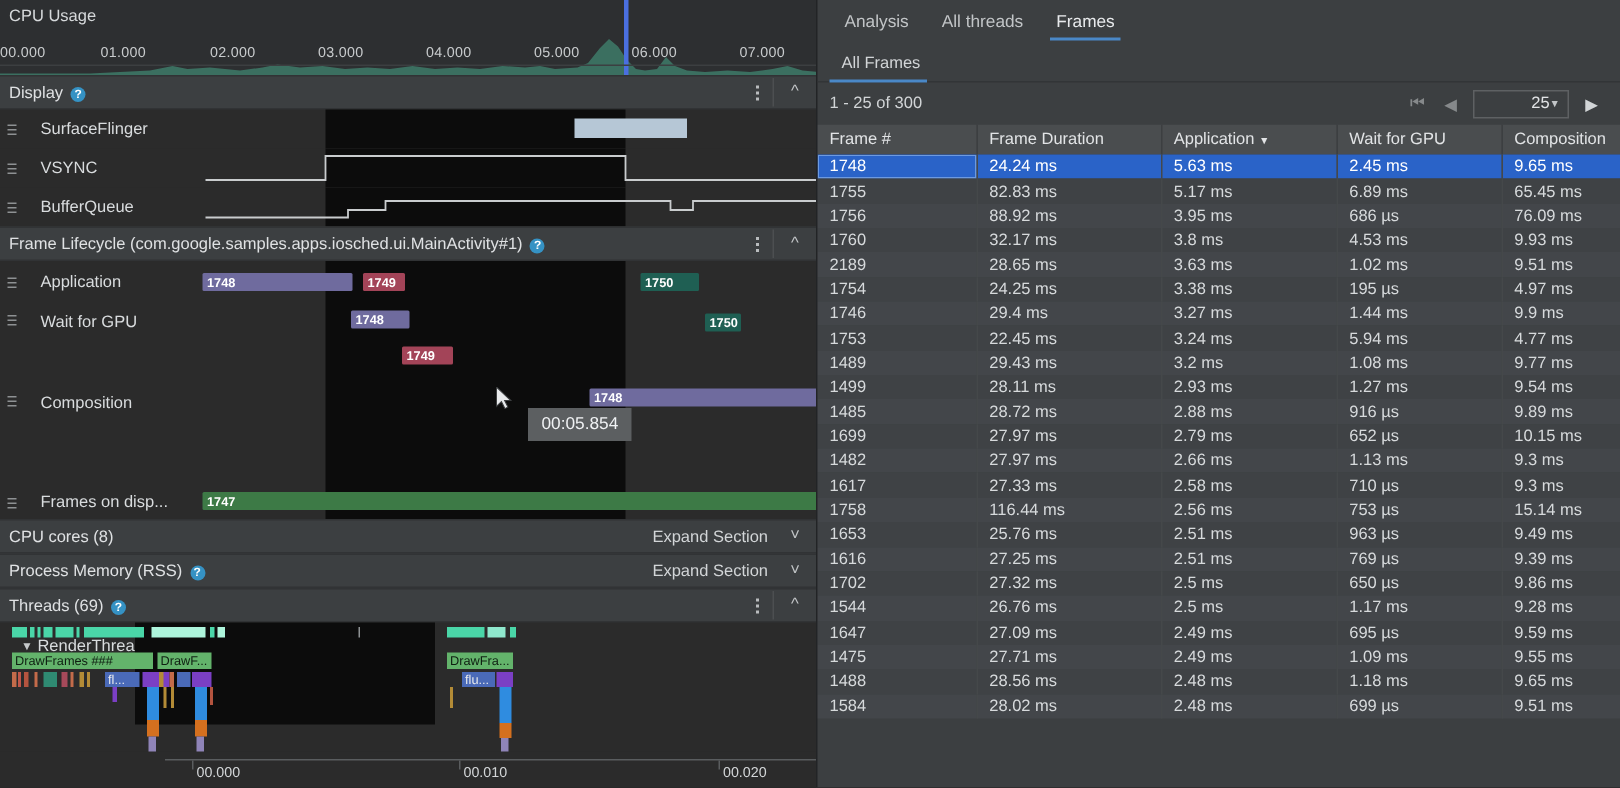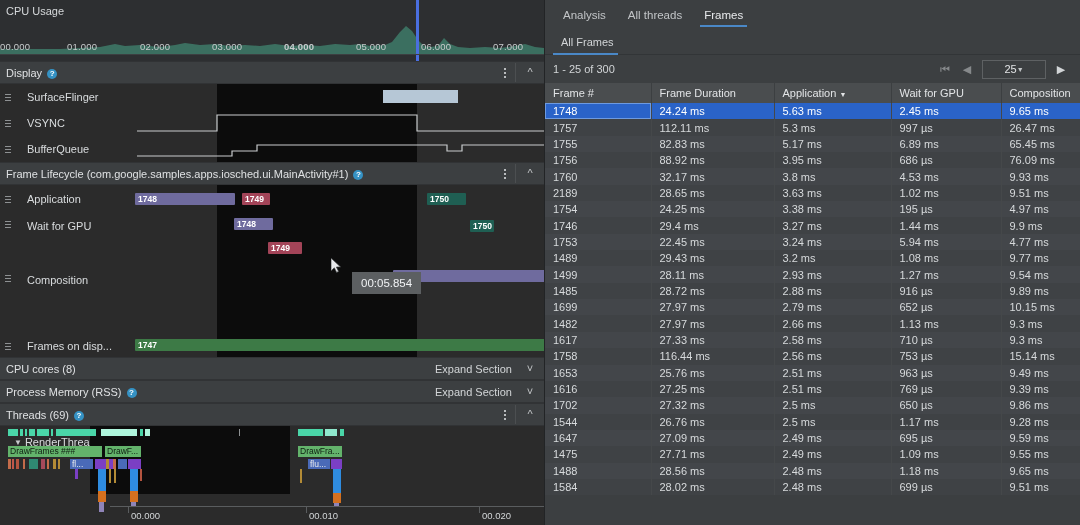--- a/index.html
+++ b/index.html
@@ -7,21 +7,21 @@
     width:1080px;height:525px;overflow:hidden;
     font-family:"Liberation Sans","DejaVu Sans",sans-serif;
     color:#cfd2d4;-webkit-font-smoothing:antialiased;
   }
   #app{position:relative;width:1080px;height:525px;display:flex;}
 
   
   #left{position:relative;width:545px;height:525px;background:#2b2b2b;overflow:hidden;}
 
   
-  #cpu-usage{position:relative;height:61px;background:#2d2f31;}
+  #cpu-usage{position:relative;height:50px;background:#2d2f31;}
   #cpu-usage .cu-title{position:absolute;left:6px;top:5px;font-size:11px;color:#d6d9db;}
   #cpu-usage .cu-plot{position:absolute;left:0;right:0;top:0;bottom:0;}
   #cpu-usage .cu-ticks{position:absolute;left:0;right:0;bottom:8px;height:12px;}
   #cpu-usage .cu-tick{position:absolute;font-size:9.5px;color:#c8cbcd;letter-spacing:.2px;}
   #cpu-usage .cu-marker{position:absolute;top:0;bottom:0;width:3px;background:#4a6fe0;}
   #cpu-usage .cu-rule{position:absolute;left:0;right:0;bottom:6px;height:1px;background:#3c3f41;}
 
   
   .sec-head{
     position:relative;height:21px;background:#3c3f41;
@@ -91,21 +91,21 @@
              border-bottom:1px solid #323537;}
   .subtab{font-size:11px;color:#d2d5d7;padding:3px 10px 6px 8px;position:relative;}
   .subtab.active:after{content:"";position:absolute;left:0;right:6px;bottom:-1px;height:2px;background:#4a88c7;}
 
   #pager{height:28px;display:flex;align-items:center;padding:0 8px;font-size:11px;color:#d2d5d7;}
   #pager .count{flex:1 1 auto;}
   .pgbtn{width:22px;text-align:center;font-size:11px;color:#86898b;}
   .pgbtn.on{color:#d2d5d7;}
   .pgselect{
     width:64px;height:19px;border:1px solid #5e6163;background:#3c3f41;
-    display:flex;align-items:center;justify-content:center;
+    display:flex;align-items:center;justify-content:flex-end;
     padding:0 5px;font-size:11px;color:#e2e4e6;box-sizing:border-box;margin:0 4px;
   }
   .pgselect .car{font-size:7px;color:#c2c5c7;}
 
   table{border-collapse:collapse;width:100%;table-layout:fixed;}
   thead th{
     background:#4a4d4f;font-size:11px;font-weight:normal;color:#e2e4e6;
     text-align:left;padding:4px 0 4px 8px;height:18px;box-sizing:border-box;
     border-right:1px solid #3c3f41;white-space:nowrap;
   }
@@ -135,21 +135,21 @@
                  L400,32 L406,26 L412,31 L418,40 L424,46 L430,47 L438,46 L444,38
                  L450,44 L458,47 L470,48 L485,47 L500,48 L515,46 L525,44 L535,47 L545,48 L545,55 L0,55 Z" fill="#3e7a68" opacity="0.85"></path>
       </svg>
       <div class="cu-marker" style="left:416px;"></div>
       <div class="cu-title">CPU Usage</div>
       <div class="cu-ticks">
         <div class="cu-tick" style="left:0px;">00.000</div>
         <div class="cu-tick" style="left:67px;">01.000</div>
         <div class="cu-tick" style="left:140px;">02.000</div>
         <div class="cu-tick" style="left:212px;">03.000</div>
-        <div class="cu-tick" style="left:284px;font-weight:bold;">04.000</div>
+        <div class="cu-tick" style="left:284px;">04.000</div>
         <div class="cu-tick" style="left:356px;">05.000</div>
         <div class="cu-tick" style="left:421px;">06.000</div>
         <div class="cu-tick" style="left:493px;">07.000</div>
       </div>
       <div class="cu-rule"></div>
     </div>
 
     <div class="sec-head">
       <span class="htitle">Display</span>
       <span class="helpdot">?</span>
@@ -425,27 +425,20 @@
         </thead>
         <tbody id="tbody">
             <tr class="selected">
               <td>1748</td>
               <td>24.24 ms</td>
               <td>5.63 ms</td>
               <td>2.45 ms</td>
               <td style="border-right: none;">9.65 ms</td>
             </tr>
             <tr>
-              <td>1757</td>
-              <td>112.11 ms</td>
-              <td>5.3 ms</td>
-              <td>997 µs</td>
-              <td style="border-right: none;">26.47 ms</td>
-            </tr>
-            <tr>
               <td>1755</td>
               <td>82.83 ms</td>
               <td>5.17 ms</td>
               <td>6.89 ms</td>
               <td style="border-right: none;">65.45 ms</td>
             </tr>
             <tr>
               <td>1756</td>
               <td>88.92 ms</td>
               <td>3.95 ms</td>

